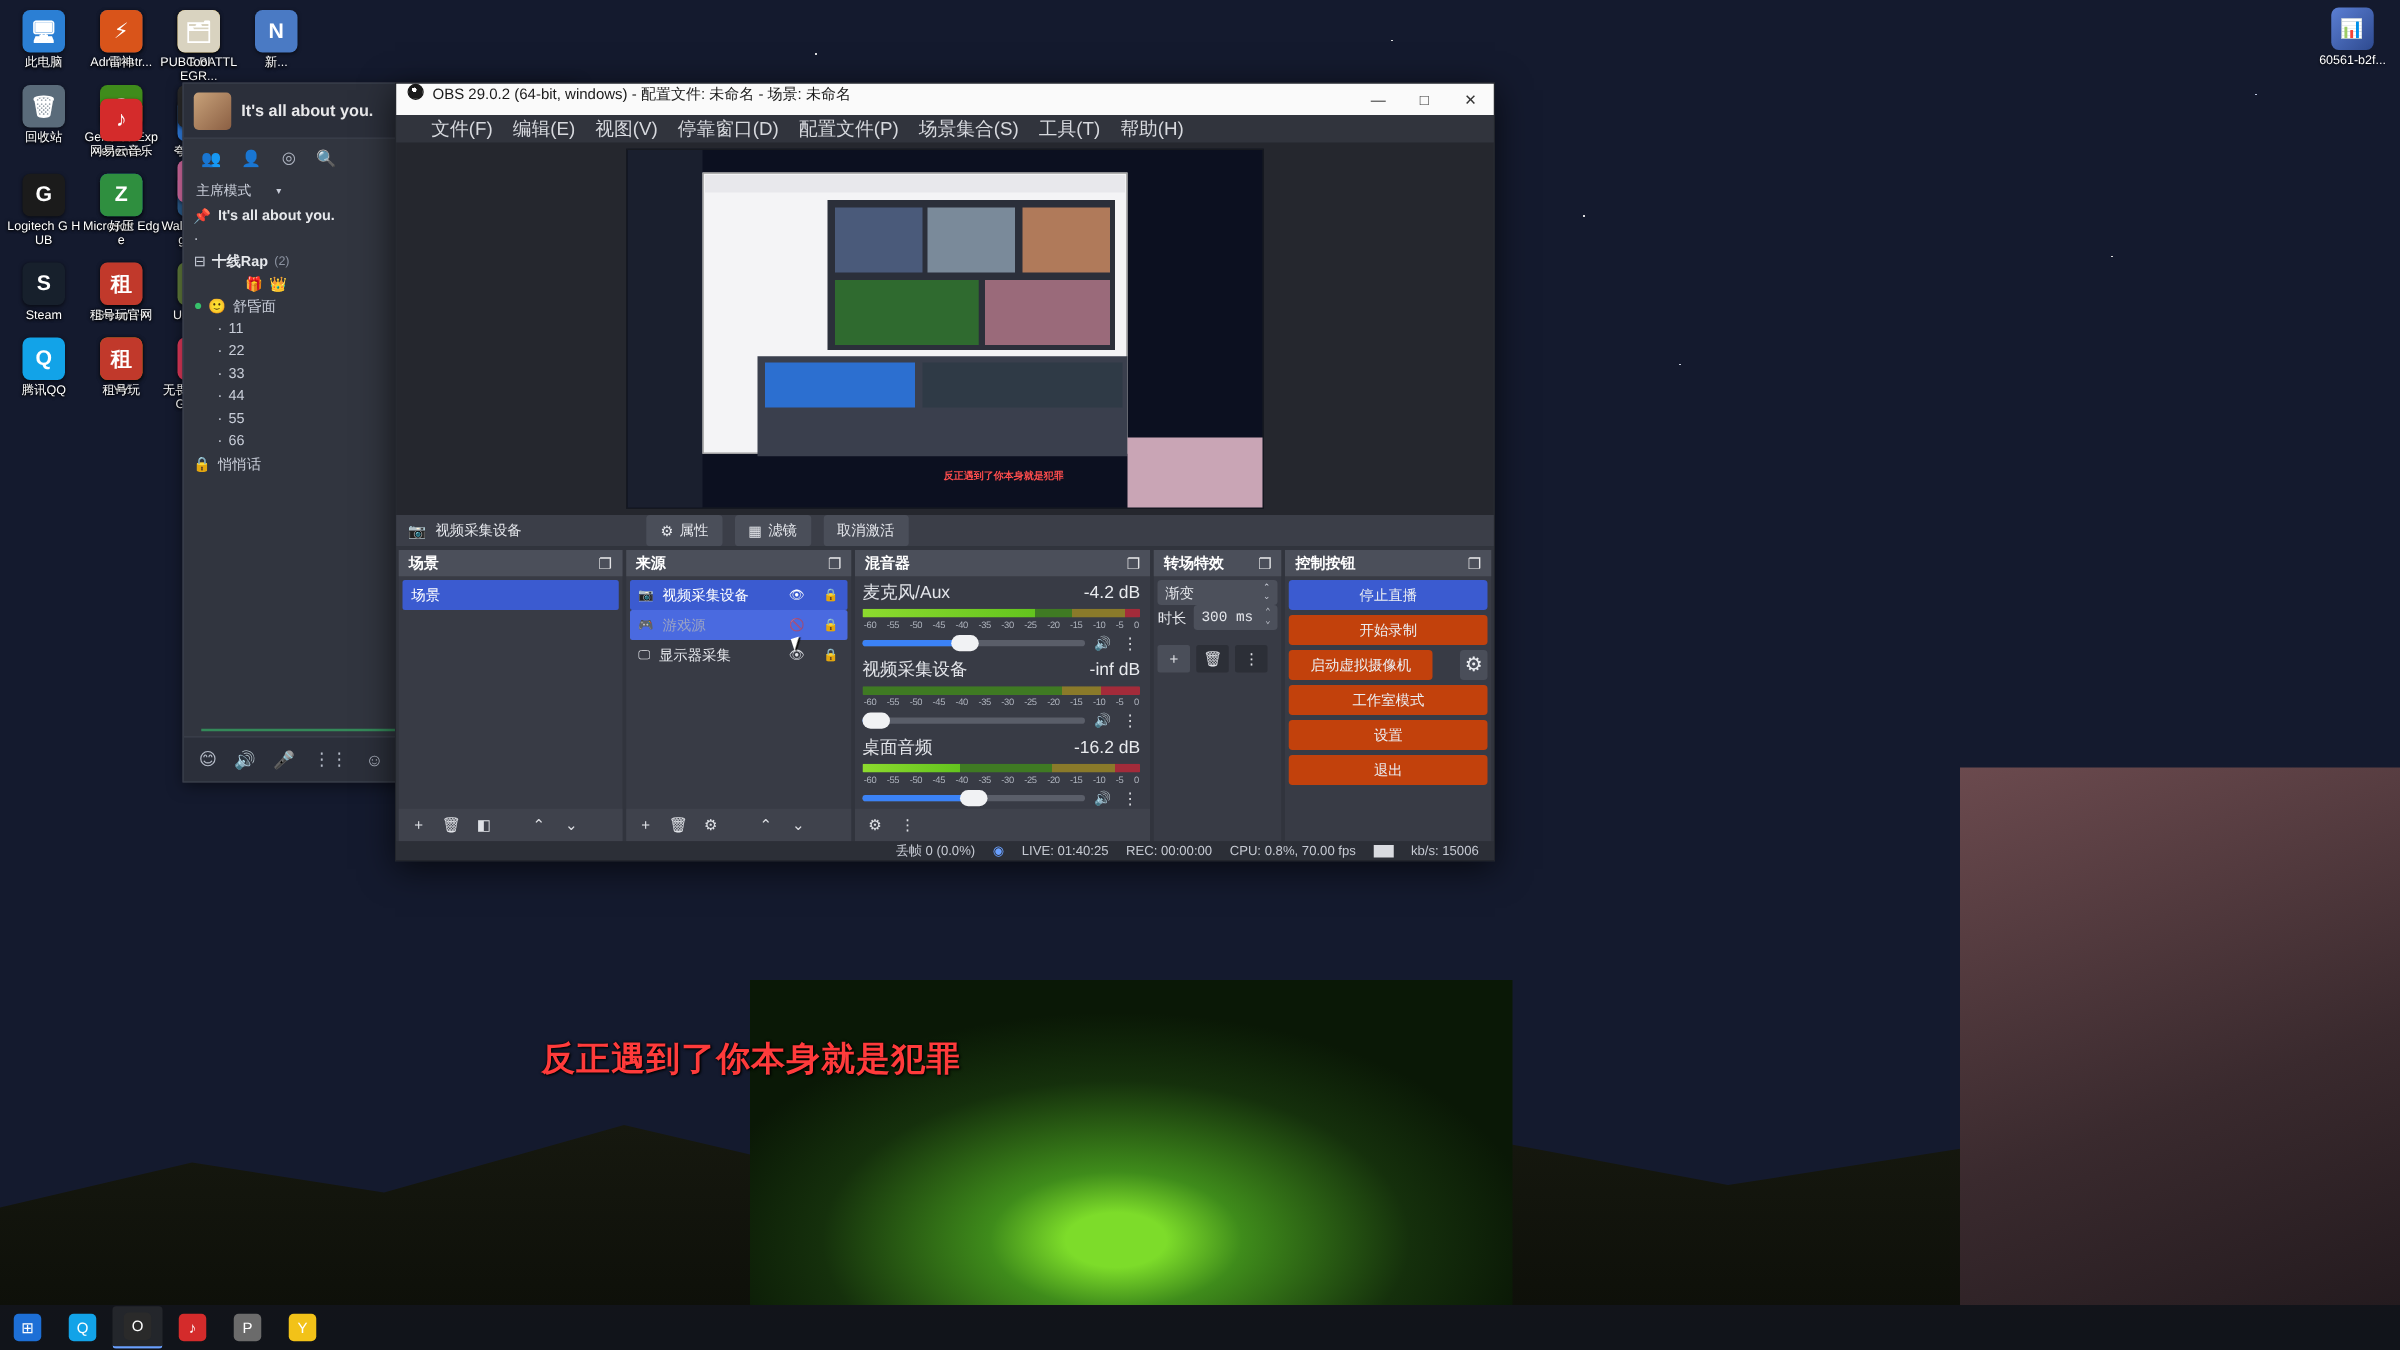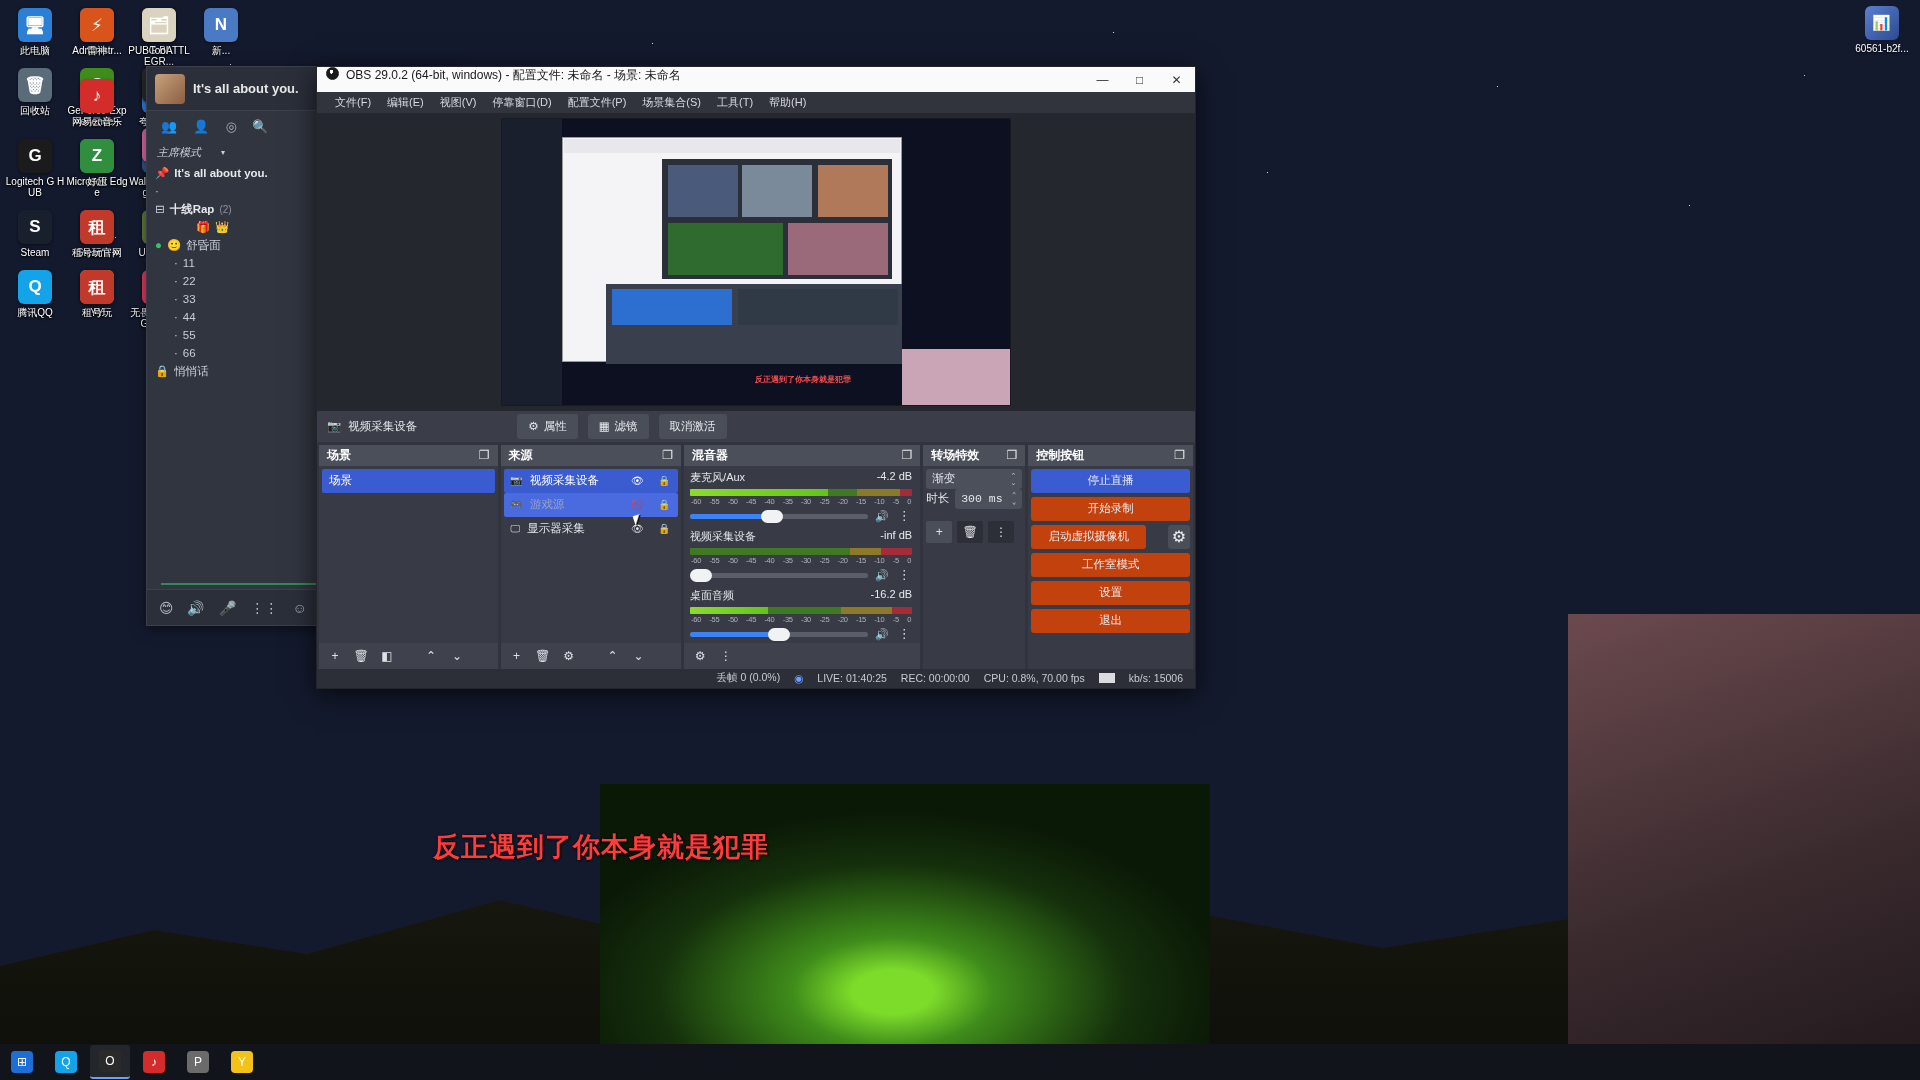--- a/index.html
+++ b/index.html
@@ -79,21 +79,21 @@
     background:#31353f; border:1px solid #3a3f4d; overflow:hidden;
     box-shadow:0 3px 12px rgba(0,0,0,.5);
   }
   .cw-header{
     height:44px; background:#2b2f3a; display:flex; align-items:center; gap:8px;
     padding:0 8px; border-bottom:1px solid #3c414d;
   }
   .cw-avatar{width:30px;height:30px;border-radius:4px;background:linear-gradient(135deg,#c8a27a,#8b5f43);}
   .cw-title{color:#e8e8ea;font-size:13px;font-weight:bold;}
   .cw-tabs{height:30px;display:flex;align-items:center;gap:16px;padding:0 14px;color:#aab0bd;font-size:13px;}
-  .cw-mode{color:#c9ced9;font-size:11px;padding:4px 10px;display:flex;align-items:center;gap:20px;font-style:italic;}
+  .cw-mode{color:#c9ced9;font-size:11px;padding:4px 10px;display:flex;align-items:center;gap:20px;}
   .cw-manage{position:absolute;right:6px;top:78px;color:#9aa1ae;font-size:11px;}
   .cw-row{display:flex;align-items:center;gap:5px;padding:2px 8px;font-size:11.5px;color:#c8cdd8;height:18px;}
   .cw-group{color:#e6e8ec;font-weight:bold;}
   .cw-count{color:#8c93a1;font-size:10px;}
   .cw-bottom{
     position:absolute;left:0;bottom:0;width:315px;height:36px;background:#2b2f3a;
     display:flex;align-items:center;gap:14px;padding:0 12px;border-top:1px solid #3c414d;
   }
   .cw-bottom .bi{color:#b6bcc8;font-size:14px;}
   .cw-greenline{position:absolute;left:14px;right:14px;bottom:40px;height:2px;background:#37c16b;opacity:.6;}
@@ -112,21 +112,21 @@
   }
   .obs-logo{
     width:13px;height:13px;border-radius:50%;
     background:radial-gradient(circle at 40% 35%, #fff 0 18%, #1a1a1a 20% 100%);
     border:1.5px solid #1a1a1a; margin-right:7px; flex:none;
   }
   .obs-wc{margin-left:auto;display:flex;height:25px;}
   .obs-wc div{width:37px;display:flex;align-items:center;justify-content:center;color:#333;font-size:12px;}
   .obs-menu{
     height:22px;background:#31343d;display:flex;align-items:center;
-    gap:0px;font-size:11px;color:#d7d9de;padding-left:10px;
+    gap:0px;font-size:15px;color:#d7d9de;padding-left:20px;
   }
   .obs-menu span{padding:3px 8px;}
   .preview-wrap{
     background:#25272e;flex:none;height:298px;display:flex;align-items:center;justify-content:center;
   }
   .preview{
     width:510px;height:288px;background:#0c1020;position:relative;overflow:hidden;
     border:1px solid #171a20;
   }
   .src-toolbar{
@@ -158,21 +158,21 @@
     font-size:11.5px;color:#e2e4e9;border-radius:2px;
   }
   .sel{background:#3b5bd0;color:#fff;}
   .sel2{background:#4a6ae0;}
   .dim{color:#9aa3c4;}
   .eye,.lock{margin-left:auto;}
   .lock{margin-left:8px;}
 
   
   .mixer-item{padding:4px 8px 2px 6px;}
-  .mx-top{display:flex;font-size:11px;color:#e3e5ea;}
+  .mx-top{display:flex;font-size:14px;color:#e3e5ea;}
   .mx-db{margin-left:auto;color:#e8eaee;}
   .meter{height:7px;margin:4px 0 1px;display:flex;border-radius:1px;overflow:hidden;}
   .ticks{
     font-size:7.5px;color:#aeb3bd;display:flex;justify-content:space-between;
     padding:0 1px;letter-spacing:-.3px;
   }
   .sliderrow{display:flex;align-items:center;gap:7px;margin-top:4px;}
   .slider{flex:1;height:5px;background:#5a5e69;border-radius:3px;position:relative;}
   .slider .fill{position:absolute;left:0;top:0;bottom:0;background:#3b82f6;border-radius:3px;}
   .slider .knob{position:absolute;top:-4px;width:22px;height:13px;background:#f1f2f4;border-radius:7px;}

